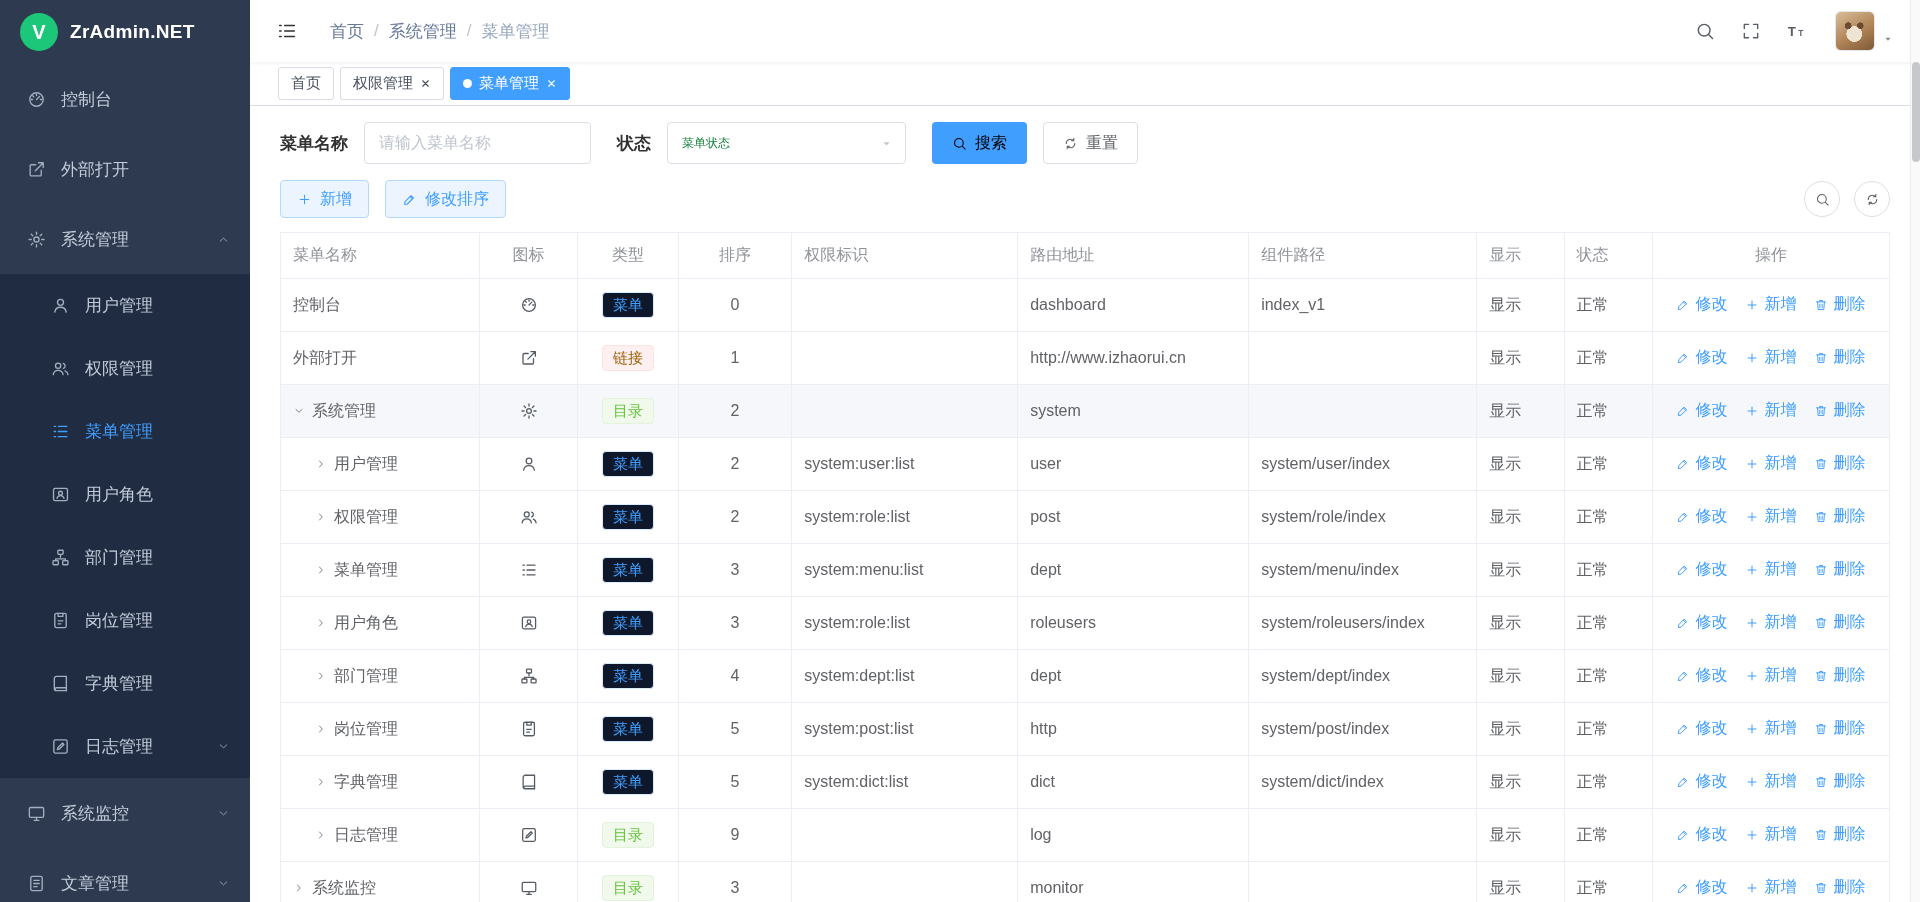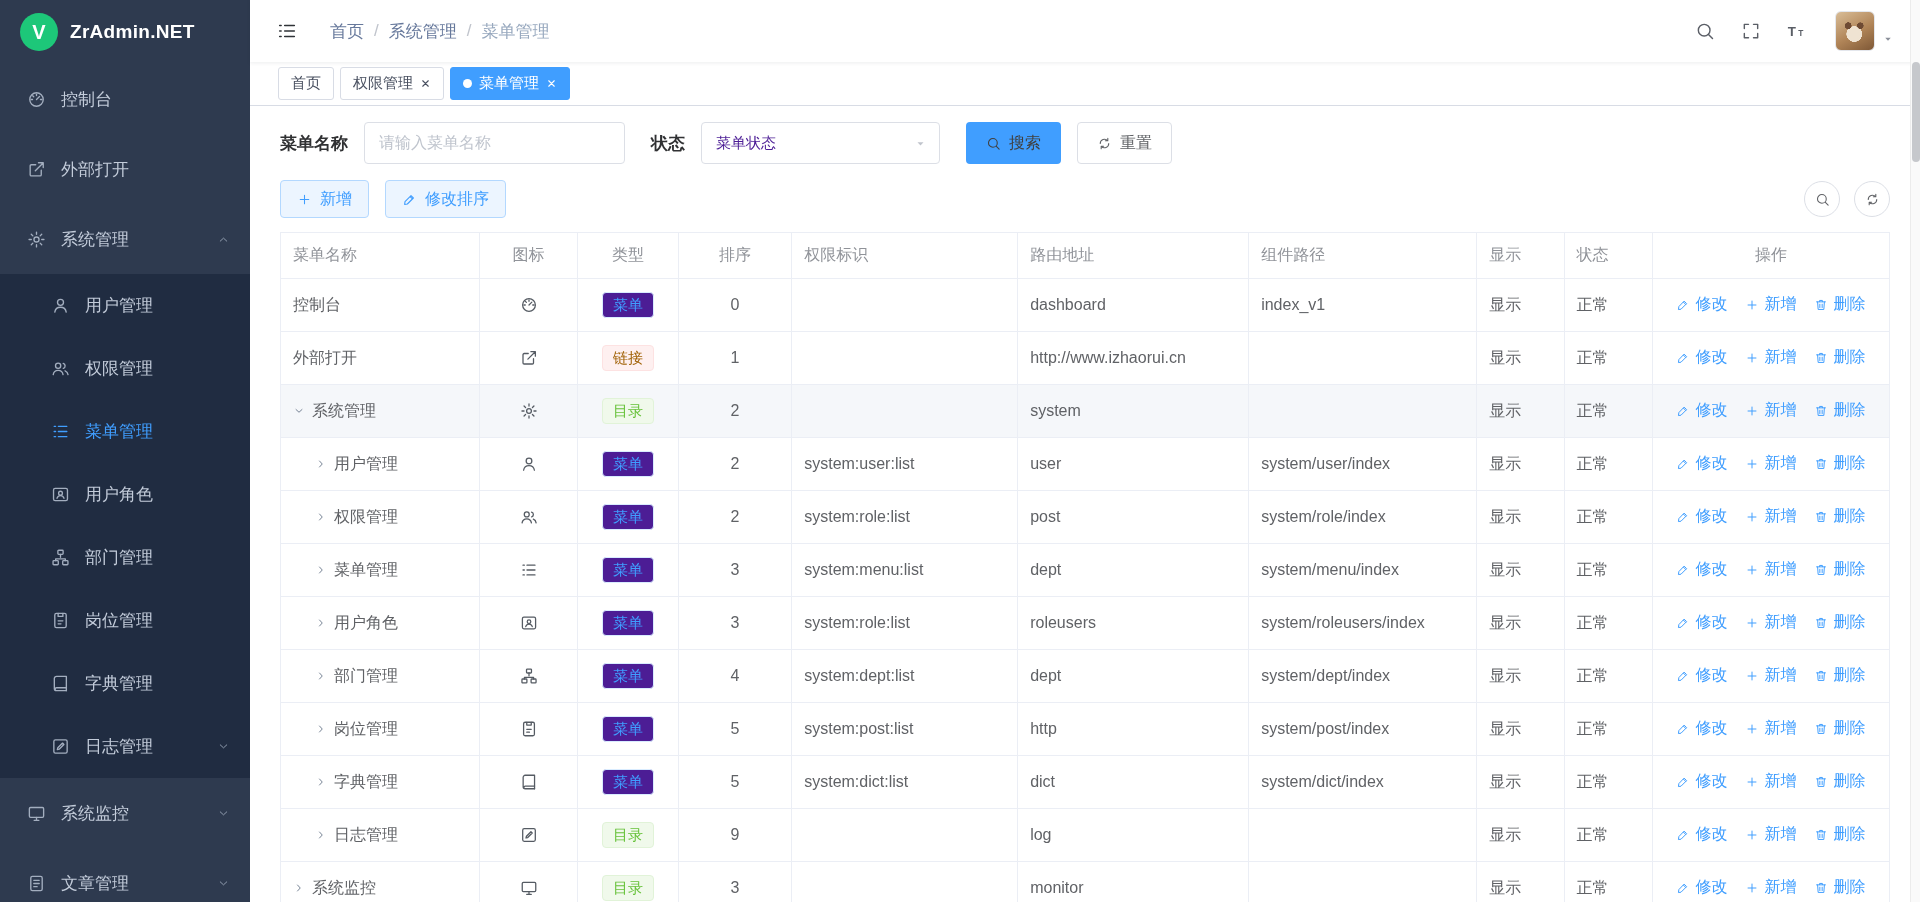--- a/index.html
+++ b/index.html
@@ -57,33 +57,33 @@
     border:1px solid #d8dce5; border-radius:3px; background:#fff; color:#495060; font-size:15px; cursor:pointer; }
   .tab.active { background:#409eff; border-color:#409eff; color:#fff; }
   .tab-dot { width:9px; height:9px; border-radius:50%; background:#fff; }
   .tab-close { font-size:11px; display:flex; color:inherit; }
 
   
   .content { flex:1; padding:16px 30px 0; overflow:hidden; }
   .filter-row { display:flex; align-items:center; }
   .filter-label { font-weight:700; color:#303133; font-size:17px; white-space:nowrap; }
   .gap16 { margin-left:16px; } .gap26 { margin-left:26px; }
-  .text-input { width:261px; height:42px; border:1px solid #dcdfe6; border-radius:4px;
+  .text-input { width:227px; height:42px; border:1px solid #dcdfe6; border-radius:4px;
     padding:0 14px; font-size:16px; color:#606266; outline:none; background:#fff;
     font-family:"Liberation Sans","DejaVu Sans",sans-serif; }
   .text-input::placeholder { color:#bfc4cd; }
   .select-box { width:239px; height:42px; border:1px solid #dcdfe6; border-radius:4px;
     padding:0 12px 0 14px; display:flex; align-items:center; background:#fff; cursor:pointer; }
-  .select-placeholder { color:#4c1d95; font-size:15px; flex:1; }
+  .select-placeholder { color:#15803d; font-size:12px; flex:1; }
   .select-caret { font-size:13px; color:#c0c4cc; display:flex; }
   .btn { height:42px; border-radius:4px; border:1px solid transparent; display:inline-flex;
     align-items:center; gap:8px; padding:0 19px; font-size:16px; cursor:pointer;
     font-family:"Liberation Sans","DejaVu Sans",sans-serif; }
   .btn .b-icon { font-size:15px; display:flex; }
-  .btn.primary { background:#409eff; color:#404040; }
+  .btn.primary { background:#409eff; color:#000000; }
   .btn.default { background:#fff; border-color:#dcdfe6; color:#606266; }
   .btn.plain { background:#ecf5ff; border-color:#b3d8ff; color:#409eff; height:38px; padding:0 16px; }
   .toolbar { display:flex; align-items:center; margin-top:16px; }
   .toolbar .btn + .btn { margin-left:16px; }
   .toolbar-right { margin-left:auto; display:flex; gap:14px; }
   .circle-btn { width:36px; height:36px; border-radius:50%; border:1px solid #dcdfe6; background:#fff;
     color:#606266; display:flex; align-items:center; justify-content:center; font-size:15px; cursor:pointer; }
 
   
   .table-wrap { margin-top:14px; }
@@ -92,21 +92,21 @@
   th { height:46px; color:#909399; font-weight:400; background:#fff; }
   td { height:52px; }
   tr.highlight td { background:#f5f7fa; }
   .al { text-align:left; } .ac { text-align:center; }
   .name-cell { display:flex; align-items:center; height:52px; border:none; }
   td.name-td { padding:0; }
   .tree-arrow { font-size:12px; color:#5e6d82; margin-right:7px; display:inline-flex; cursor:pointer; }
   .row-icon { font-size:18px; color:#555b63; display:inline-flex; vertical-align:middle; }
   .tag { display:inline-block; height:26px; line-height:24px; padding:0 10px; border-radius:4px;
     font-size:15px; border:1px solid; }
-  .tag.menu { color:#409eff; background:#4c1d95; border-color:#d9ecff; }
+  .tag.menu { color:#409eff; background:#0f172a; border-color:#d9ecff; }
   .tag.link { color:#a16207; background:#fef0f0; border-color:#fde2e2; }
   .tag.dir  { color:#67c23a; background:#f0f9eb; border-color:#e1f3d8; }
   .op { color:#409eff; display:inline-flex; align-items:center; gap:5px; margin:0 9px; cursor:pointer; }
   .op-icon { font-size:14px; display:flex; }
 
   
   .scrollbar { position:fixed; right:0; top:0; width:10px; height:100%; background:#fafafa;
     border-left:1px solid #ececec; z-index:9; }
   .scrollbar-thumb { position:absolute; top:62px; left:1px; width:8px; height:100px;
     border-radius:4px; background:#c6c8cc; }

